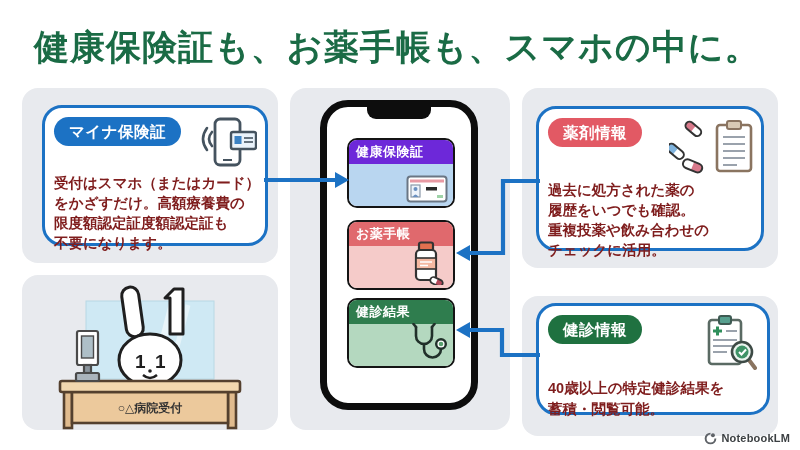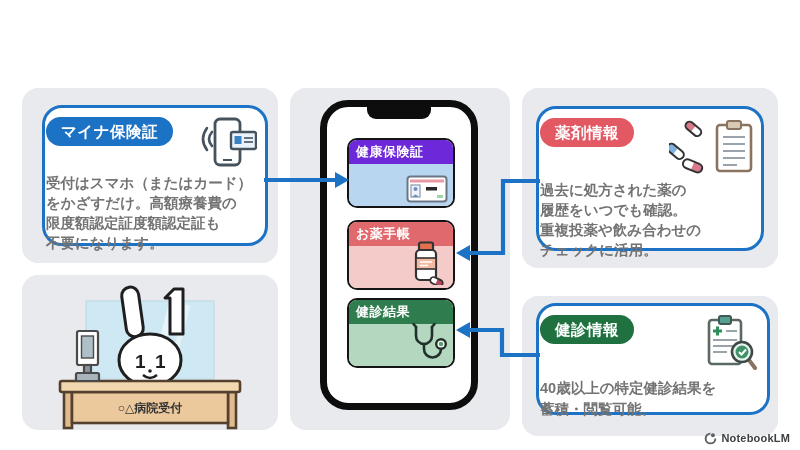--- a/index.html
+++ b/index.html
@@ -11,30 +11,30 @@
            color:#1a6b45; letter-spacing:1px; white-space:nowrap; }
 
   .panel { position:absolute; background:#e8eaee; border-radius:16px; }
   .panel-left-top    { left:22px;  top:88px;  width:256px; height:175px; }
   .panel-left-bottom { left:22px;  top:275px; width:256px; height:155px; }
   .panel-center      { left:290px; top:88px;  width:220px; height:342px; }
   .panel-right-top   { left:522px; top:88px;  width:256px; height:180px; }
   .panel-right-bottom{ left:522px; top:288px; width:256px; height:140px;margin-top:8px; }
 
   .info-card { position:absolute; background:#fff; border:3px solid #1c72c4;
-               border-radius:20px; padding:9px 4px 6px 1px; }
+               border-radius:20px; padding:9px 4px 6px 9px; }
   .card-myna      { left:20px; top:17px; width:226px; height:141px; }
   .card-medication{ left:14px; top:18px; width:228px; height:145px; }
   .card-checkup   { left:14px; top:7px;  width:234px; height:112px; }
 
   .card-top-row { display:flex; justify-content:space-between; align-items:flex-start; }
   .badge { display:inline-block; color:#fff; font-weight:700; font-size:15.5px;
            height:29px; line-height:29px; padding:0 15px; border-radius:17px;
            white-space:nowrap; letter-spacing:.5px; }
-  .body-text { margin-top:6px; font-size:14.5px; font-weight:700; color:#737373;
+  .body-text { margin-top:6px; font-size:14.5px; font-weight:700; color:#7f1d1d;
                line-height:20px; }
   .body-text div { white-space:nowrap; }
   .card-checkup .body-text { margin-top:7px; line-height:21px; }
 
   
   .phone { position:absolute; left:30px; top:12px; width:158px; height:310px;
            background:#fff; border:7px solid #0d0d0d; border-radius:28px; }
   .notch { position:absolute; top:-1px; left:50%; margin-left:-32px; width:64px; height:13px;
            background:#0d0d0d; border-radius:0 0 9px 9px; }
   .app-card { position:absolute; left:20px; width:108px; height:70px;
@@ -55,20 +55,21 @@
 
   .footer-brand { position:absolute; right:10px; bottom:5px; display:flex;
                   gap:4px; color:#3c4043; font-size:11px;
                   font-weight:600; letter-spacing:.2px; }
 </style>
 </head>
 <body>
 
 <div class="stage">
 
+  <h1 class="title">健康保険証も、お薬手帳も、スマホの中に。</h1>
 
   <section class="panel panel-left-top">
     <div class="info-card card-myna">
       <div class="card-top-row">
         <span class="badge" style="background: rgb(28, 114, 196);">マイナ保険証</span>
         <svg width="62" height="50" viewBox="0 0 62 50" style="margin-right:4px">
           <path d="M17 15 Q11 22 17 29" fill="none" stroke="#45535f" stroke-width="2.6" stroke-linecap="round"></path>
           <path d="M12 11 Q4 22 12 33" fill="none" stroke="#45535f" stroke-width="2.6" stroke-linecap="round"></path>
           <rect x="20" y="2" width="25" height="46" rx="5" fill="#fff" stroke="#45535f" stroke-width="2.8"></rect>
           <line x1="28" y1="43" x2="37" y2="43" stroke="#45535f" stroke-width="2"></line>

